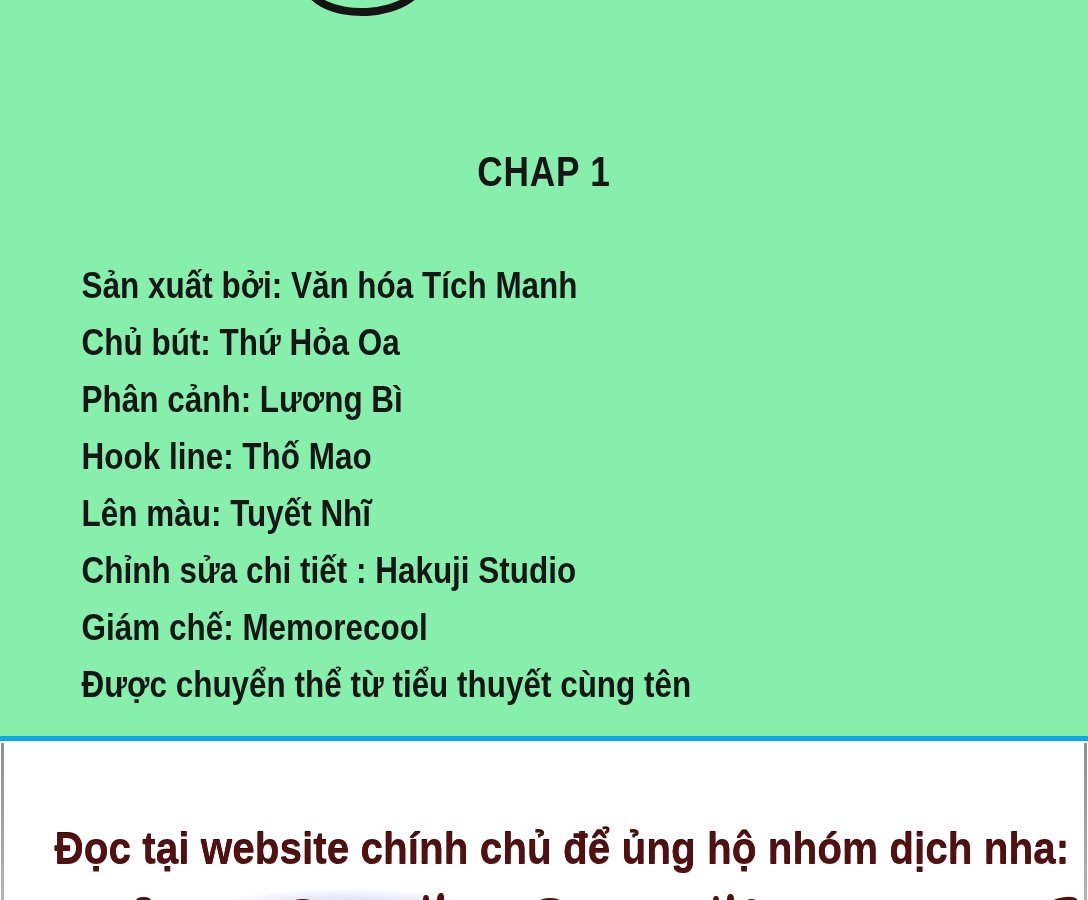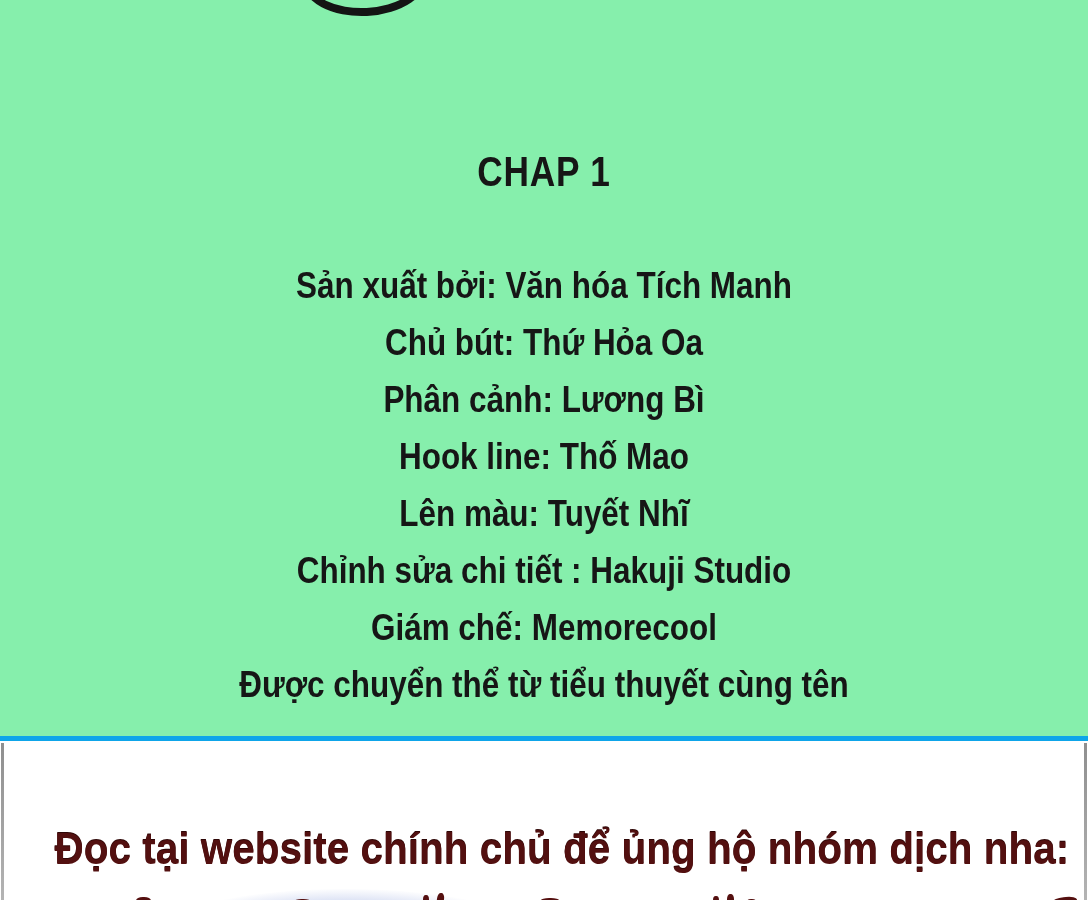--- a/index.html
+++ b/index.html
@@ -41,21 +41,20 @@
     letter-spacing: 1px;
     color: #161616;
     transform: scaleX(0.82);
     transform-origin: 50% 50%;
   }
   .credits {
     position: absolute;
     top: 257px;
     left: 0;
     width: 100%;
-    text-align: center;
     color: #161616;
   }
   .credit-line {
     font-weight: bold;
     font-size: 37px;
     line-height: 57px;
     letter-spacing: 0px;
     transform: scaleX(0.85);
     transform-origin: 50% 50%;
     white-space: nowrap;

